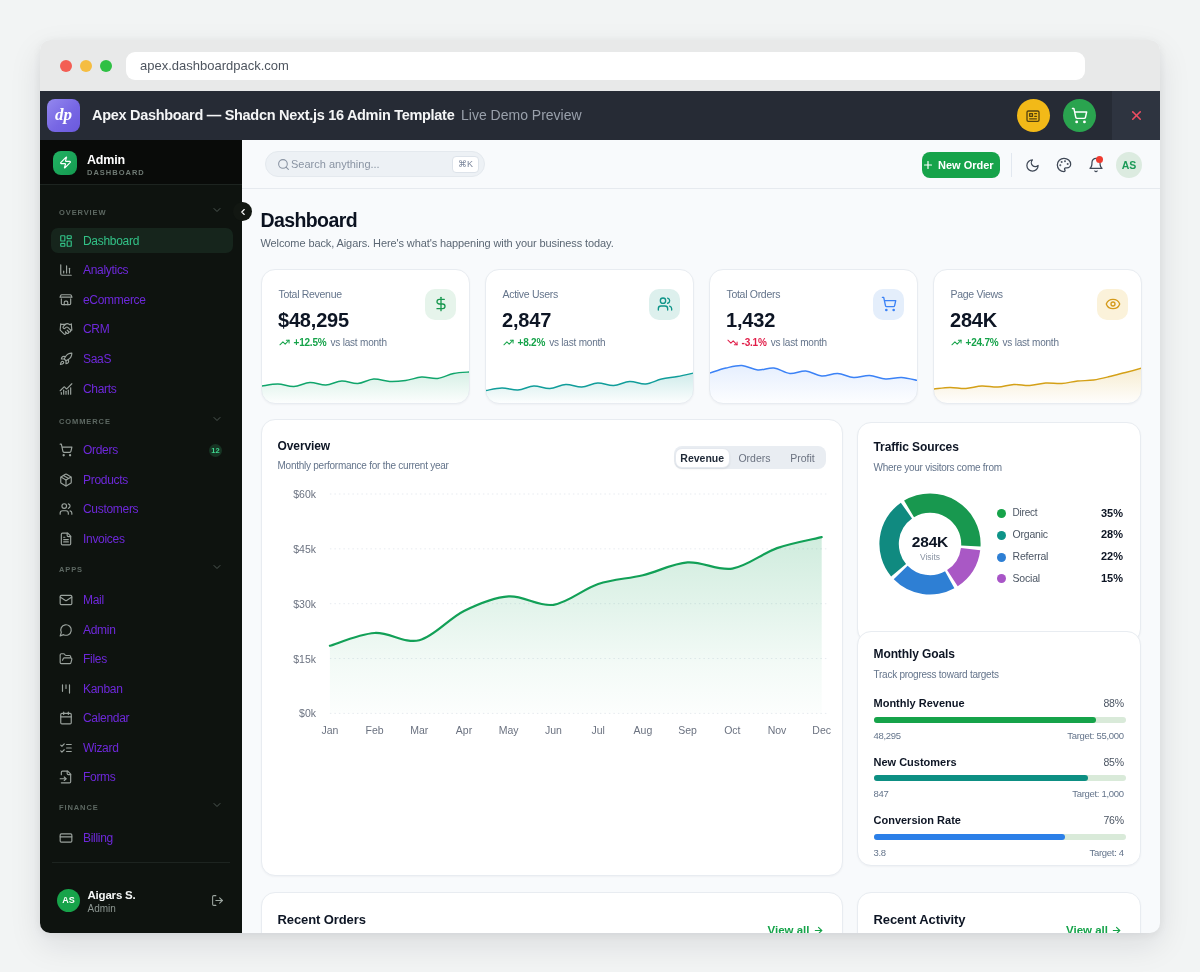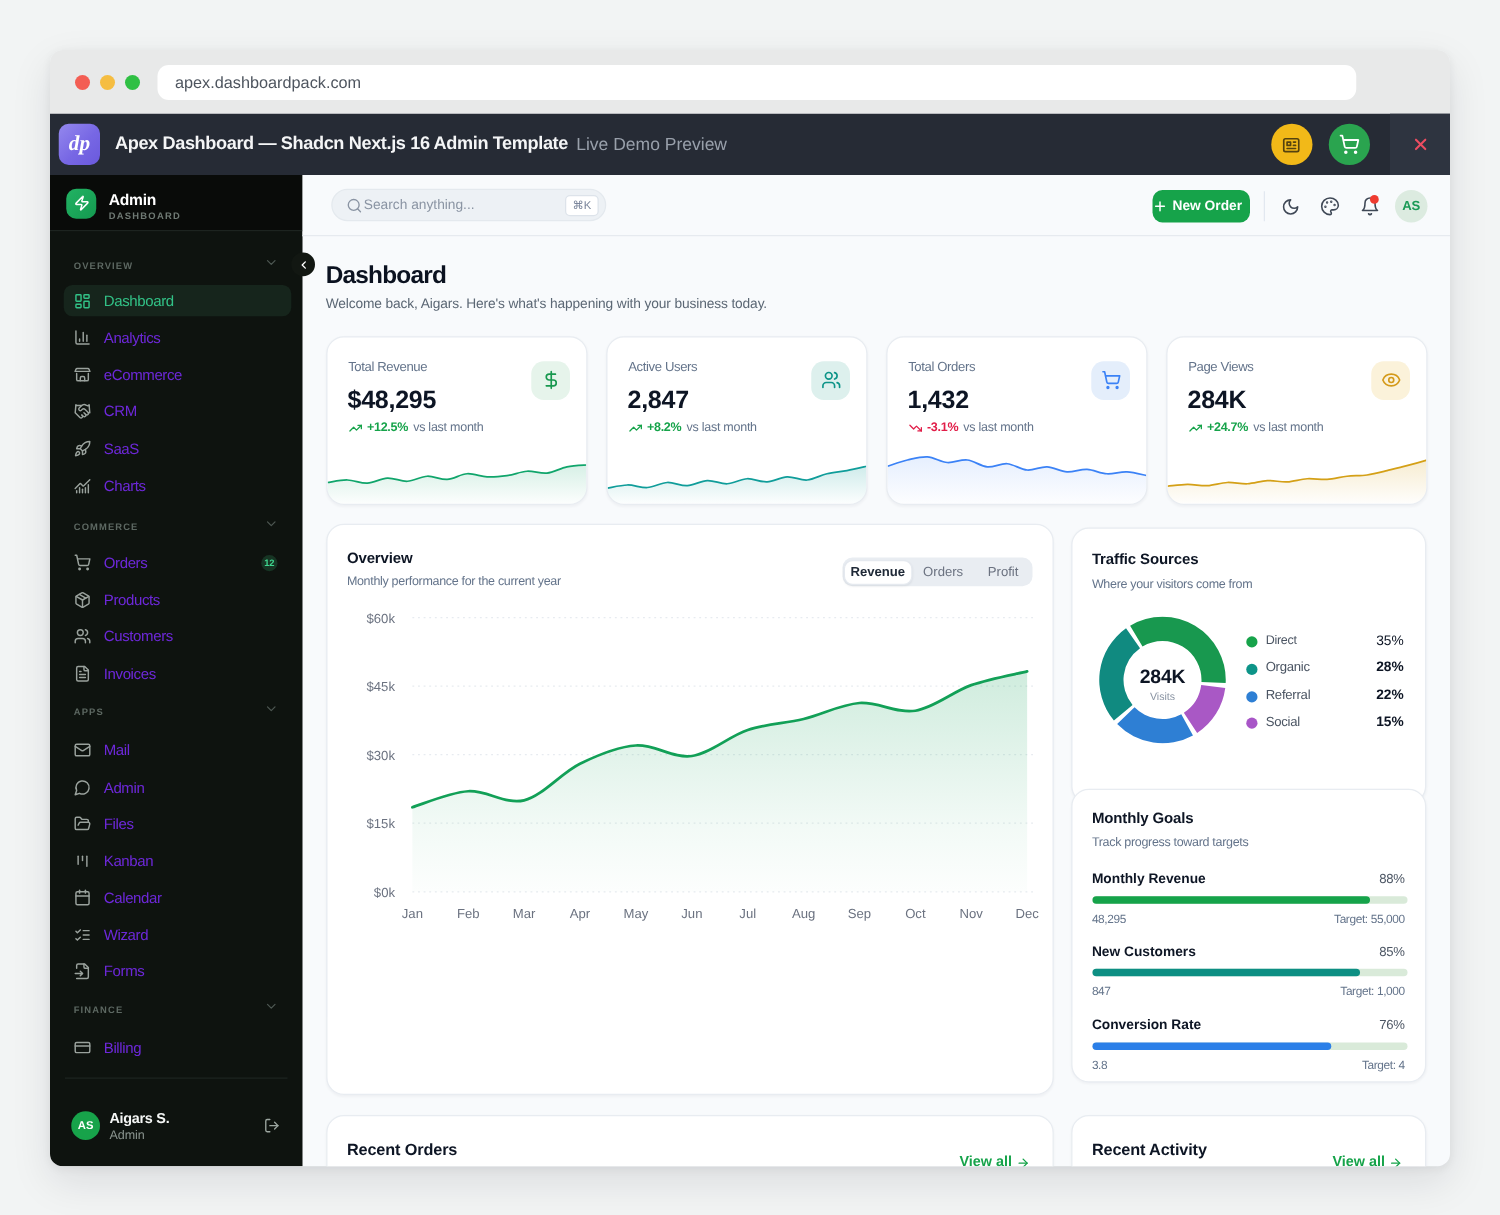--- a/index.html
+++ b/index.html
@@ -502,21 +502,21 @@
 <svg style="position:absolute;left:21.5px;top:70px" width="102" height="102" viewBox="0 0 102 102">
 <path d="M25.09,7.54 A50.6,50.6 0 0 1 101.54,53.47 L82.16,52.52 A31.2,31.2 0 0 0 35.02,24.20 Z" fill="#18984f"></path>
 <path d="M101.20,57.34 A50.6,50.6 0 0 1 78.71,93.34 L68.08,77.11 A31.2,31.2 0 0 0 81.95,54.91 Z" fill="#a958c5"></path>
 <path d="M75.38,95.34 A50.6,50.6 0 0 1 14.72,86.28 L28.63,72.75 A31.2,31.2 0 0 0 66.03,78.34 Z" fill="#2e7fd4"></path>
 <path d="M12.12,83.39 A50.6,50.6 0 0 1 21.83,9.65 L33.02,25.51 A31.2,31.2 0 0 0 27.03,70.97 Z" fill="#108a80"></path>
 </svg>
 <div style="position:absolute;left:21.5px;top:109.5px;width:102px;text-align:center;color:#0d1524;font-size:15.5px;font-weight:700;letter-spacing:-.2px">284K</div>
 <div style="position:absolute;left:21.5px;top:128.5px;width:102px;text-align:center;color:#8a94a3;font-size:8.5px">Visits</div>
 <div style="position:absolute;left:139px;top:86.1px;width:9px;height:9px;border-radius:50%;background:#16a34a"></div>
 <div style="position:absolute;left:155px;top:83.6px;color:#4b5563;font-size:10px;letter-spacing:-.2px">Direct</div>
-<div style="position:absolute;right:17px;top:83.6px;color:#0d1524;font-size:11px;font-weight:400">35%</div>
+<div style="position:absolute;right:17px;top:83.6px;color:#0d1524;font-size:11px;font-weight:700">35%</div>
 <div style="position:absolute;left:139px;top:107.8px;width:9px;height:9px;border-radius:50%;background:#0d9488"></div>
 <div style="position:absolute;left:155px;top:105.3px;color:#4b5563;font-size:10.5px;letter-spacing:-.2px">Organic</div>
 <div style="position:absolute;right:17px;top:105.3px;color:#0d1524;font-size:11px;font-weight:700">28%</div>
 <div style="position:absolute;left:139px;top:129.6px;width:9px;height:9px;border-radius:50%;background:#2e7fd4"></div>
 <div style="position:absolute;left:155px;top:127.1px;color:#4b5563;font-size:10.5px;letter-spacing:-.2px">Referral</div>
 <div style="position:absolute;right:17px;top:127.1px;color:#0d1524;font-size:11px;font-weight:700">22%</div>
 <div style="position:absolute;left:139px;top:151.2px;width:9px;height:9px;border-radius:50%;background:#a855c7"></div>
 <div style="position:absolute;left:155px;top:148.7px;color:#4b5563;font-size:10.5px;letter-spacing:-.2px">Social</div>
 <div style="position:absolute;right:17px;top:148.7px;color:#0d1524;font-size:11px;font-weight:700">15%</div>
 </div>

